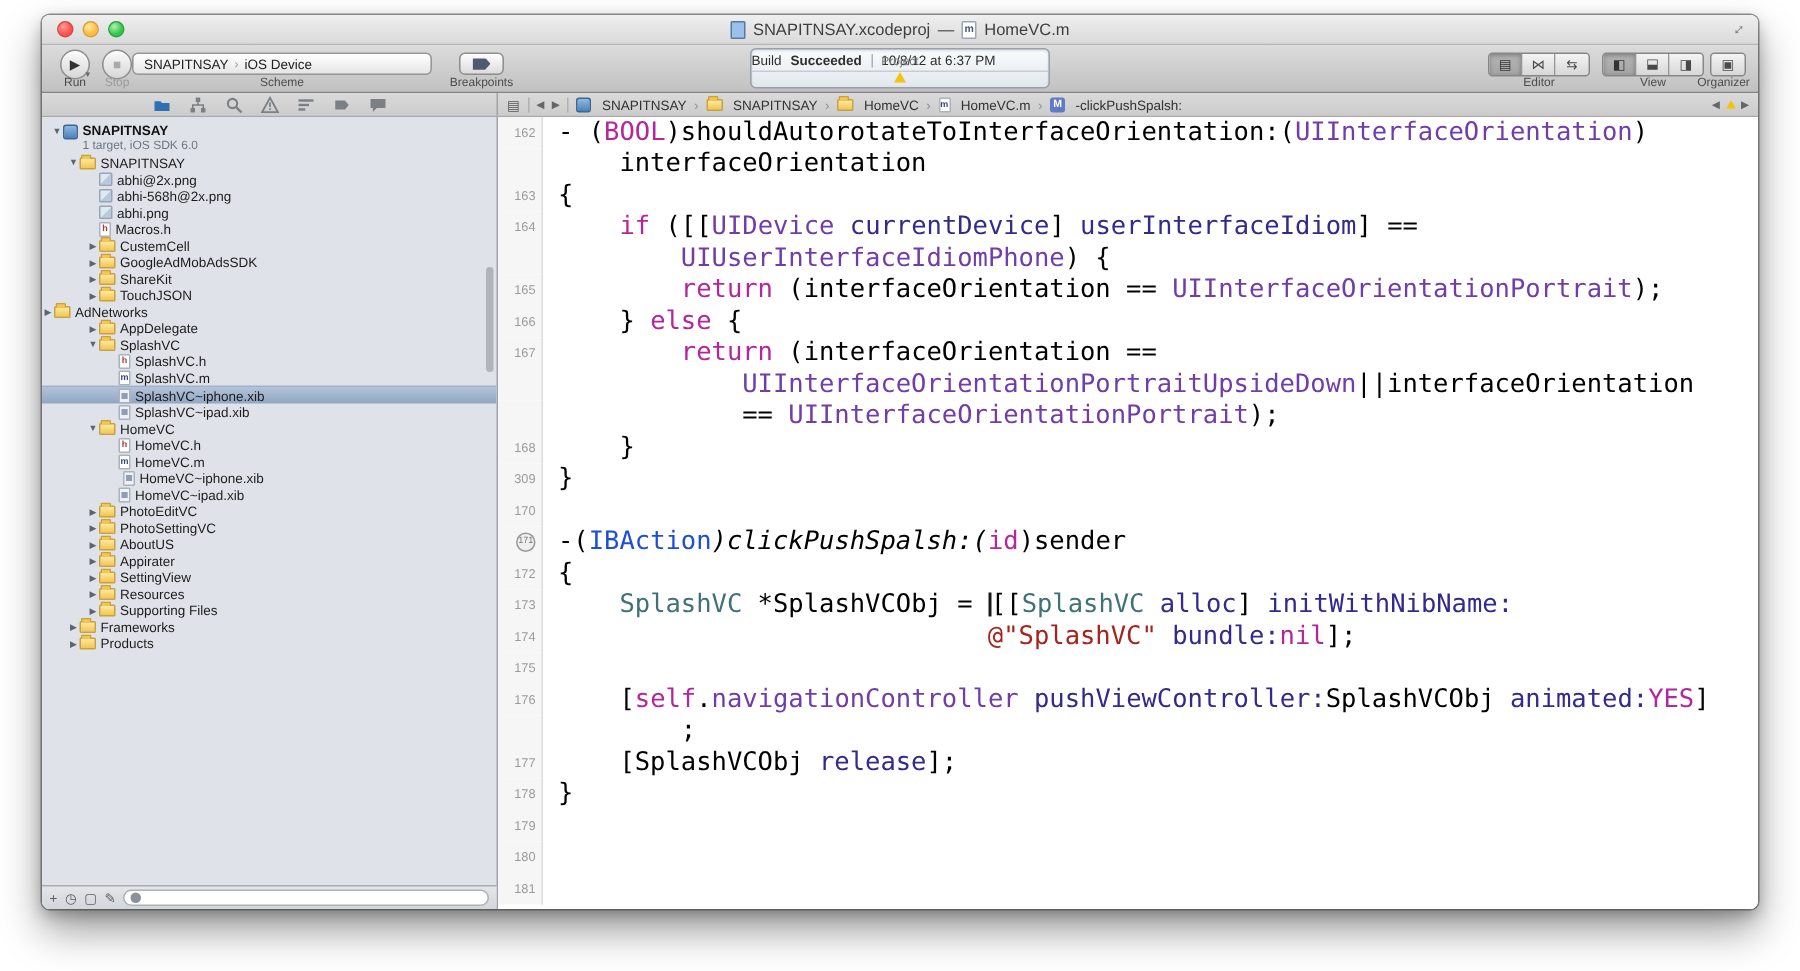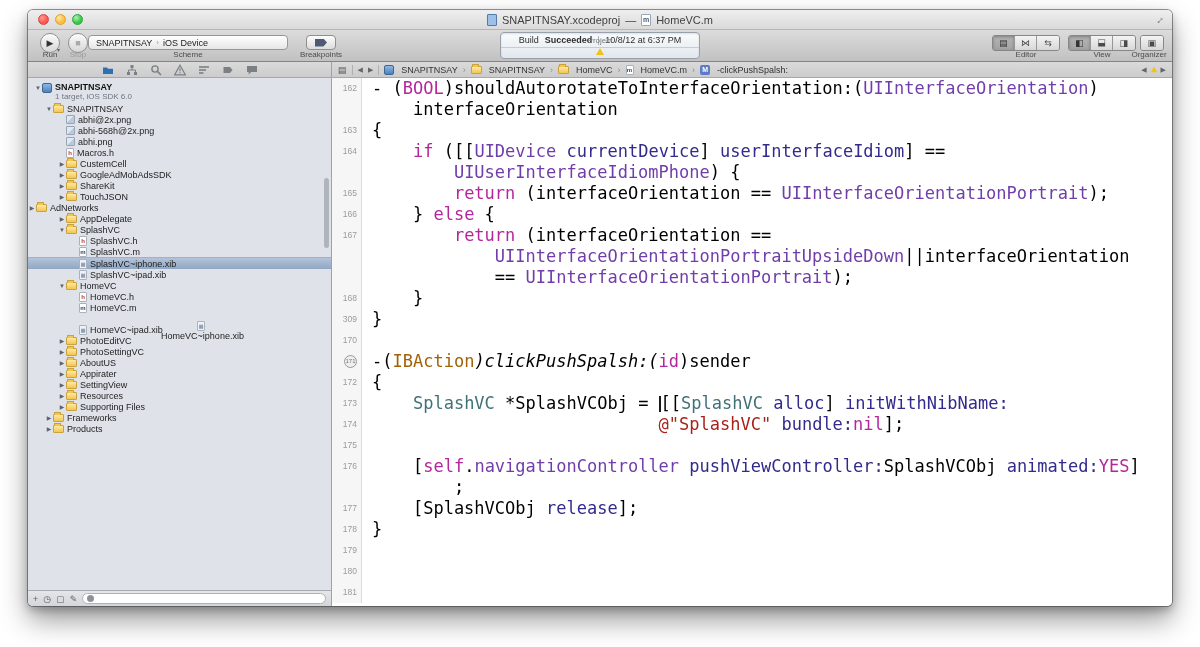--- a/index.html
+++ b/index.html
@@ -41,21 +41,21 @@
             display:flex; align-items:center; padding:0 7px; gap:4px; font-size:9px; color:#222; }
   .scheme .sep { color:#999; font-size:8px; }
   .chipbtn { position:absolute; top:5px; height:15px; border-radius:4px;
              background:linear-gradient(#fdfdfd,#dcdcdc); border:1px solid #8f8f8f;
              display:flex; align-items:center; justify-content:center; }
   .bp-glyph { width:12px; height:8px; background:#4e5a74;
               clip-path:polygon(0 0,70% 0,100% 50%,70% 100%,0 100%); }
   .lcd { position:absolute; left:50%; top:2px; transform:translateX(-50%); width:200px; height:27px;
          border-radius:4px; border:1px solid #98a1ab; background:linear-gradient(#fafcfd,#e1e7ed);
          box-shadow:inset 0 1px 2px rgba(0,0,0,.12); overflow:hidden; }
-  .lcd-r1 { height:14px; display:flex; align-items:center; justify-content:center; gap:6px;
+  .lcd-r1 { height:14px; display:flex; align-items:center; gap:6px;
             font-size:9px; color:#2e2e2e; }
   .lcd-r1 .strong { font-weight:bold; }
   .lcd-vdiv { width:1px; height:9px; background:#aab2ba; }
   .lcd-r2 { height:12px; border-top:1px solid #c6cdd5; display:flex; align-items:center;
             justify-content:center; gap:3px; font-size:8px; color:#76797c;flex-direction:column; }
   .warn-tri { width:0; height:0; border-left:4px solid transparent; border-right:4px solid transparent;
               border-bottom:7px solid #f2c40f; display:inline-block; }
   .warn-count { color:#8d7b22; font-size:12px; }
   .seg { position:absolute; top:5px; height:16px; display:flex; border:1px solid #878787;
          border-radius:3px; overflow:hidden; }
@@ -412,21 +412,21 @@
             <div class="trow" style="padding-left: 43px;">
               <span class="disc"></span>
               <span class="ticon doc-ic h">h</span>
               <span>HomeVC.h</span>
             </div>
             <div class="trow" style="padding-left: 43px;">
               <span class="disc"></span>
               <span class="ticon doc-ic m">m</span>
               <span>HomeVC.m</span>
             </div>
-            <div class="trow" style="padding-left: 46px; flex-direction: column;">
+            <div class="trow" style="padding-left: 46px;">
               <span class="disc"></span>
               <span class="ticon doc-ic xib">▦</span>
               <span>HomeVC~iphone.xib</span>
             </div>
             <div class="trow" style="padding-left: 43px;">
               <span class="disc"></span>
               <span class="ticon doc-ic xib">▦</span>
               <span>HomeVC~ipad.xib</span>
             </div>
             <div class="trow" style="padding-left: 30px;">
@@ -537,21 +537,21 @@
             <div class="code-line"><span style="color: rgb(0, 0, 0);">}</span></div>
           </div>
           <div class="code-row">
             <div class="gutter">170</div>
             <div class="code-line"></div>
           </div>
           <div class="code-row">
             <div class="gutter">
               <span class="lnum-badge">171</span>
             </div>
-            <div class="code-line"><span style="color: rgb(0, 0, 0);">-(</span><span style="color: #a16207;">IBAction</span><span style="color: rgb(0, 0, 0); font-style: italic;">)clickPushSpalsh:(</span><span style="color: rgb(181, 37, 155);">id</span><span style="color: rgb(0, 0, 0); text-align: right;">)sender</span></div>
+            <div class="code-line"><span style="color: rgb(0, 0, 0);">-(</span><span style="color: #1d4ed8;">IBAction</span><span style="color: rgb(0, 0, 0); font-style: italic;">)clickPushSpalsh:(</span><span style="color: rgb(181, 37, 155);">id</span><span style="color: rgb(0, 0, 0); text-align: right;">)sender</span></div>
           </div>
           <div class="code-row">
             <div class="gutter">172</div>
             <div class="code-line"><span style="color: rgb(0, 0, 0);">{</span></div>
           </div>
           <div class="code-row">
             <div class="gutter">173</div>
             <div class="code-line"><span style="color: rgb(0, 0, 0);">    </span><span style="color: rgb(63, 114, 119);">SplashVC</span><span style="color: rgb(0, 0, 0);"> *SplashVCObj = </span><span class="cursor-caret"></span><span style="color: rgb(0, 0, 0);">[[</span><span style="color: rgb(63, 114, 119);">SplashVC</span><span style="color: rgb(0, 0, 0);"> </span><span style="color: rgb(50, 42, 140);">alloc</span><span style="color: rgb(0, 0, 0);">] </span><span style="color: rgb(50, 42, 140);">initWithNibName:</span></div>
           </div>
           <div class="code-row">

